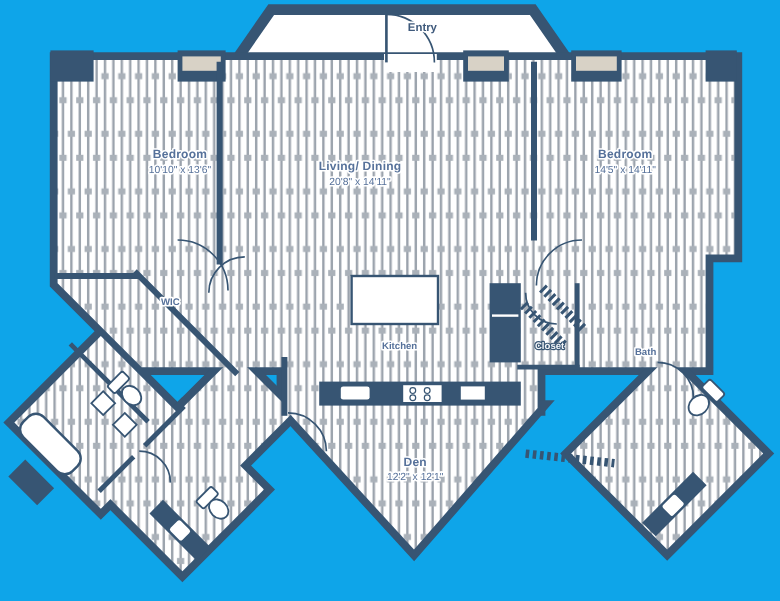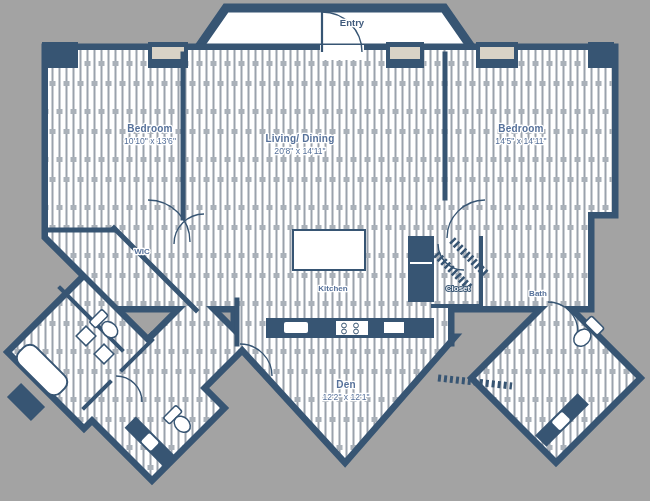--- a/index.html
+++ b/index.html
@@ -1,17 +1,17 @@
 <!DOCTYPE html>
 <html><head>
 <meta charset="utf-8">
 <style>
   html,body{margin:0;padding:0;background:#ffffff;}
   .plan-wrap{
-    position:relative;width:650px;height:501px;background:#a3a3a3;overflow:hidden;
+    position:relative;width:650px;height:501px;background:#0ea5e9;overflow:hidden;
     font-family:"Liberation Sans", sans-serif;
   }
   svg{display:block;}
   text{
     font-family:"Liberation Sans", sans-serif;
     text-anchor:middle;
     paint-order:stroke;
     stroke:#ffffff;
     stroke-width:2.6px;
     stroke-linejoin:round;

